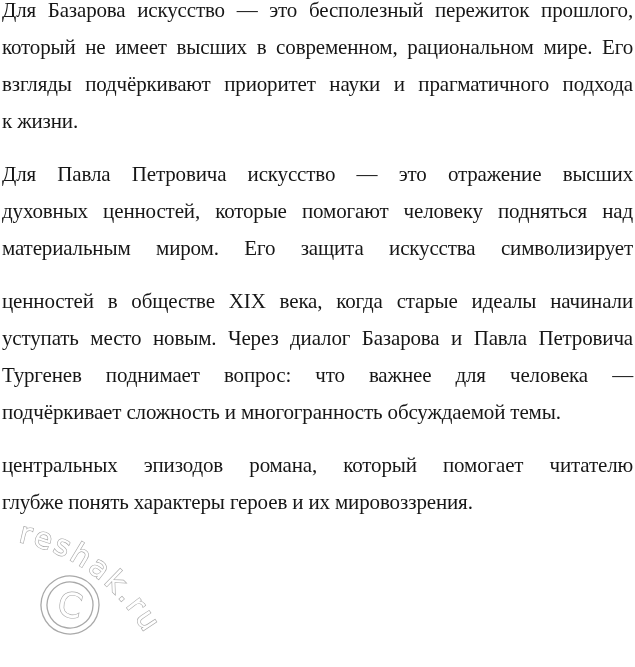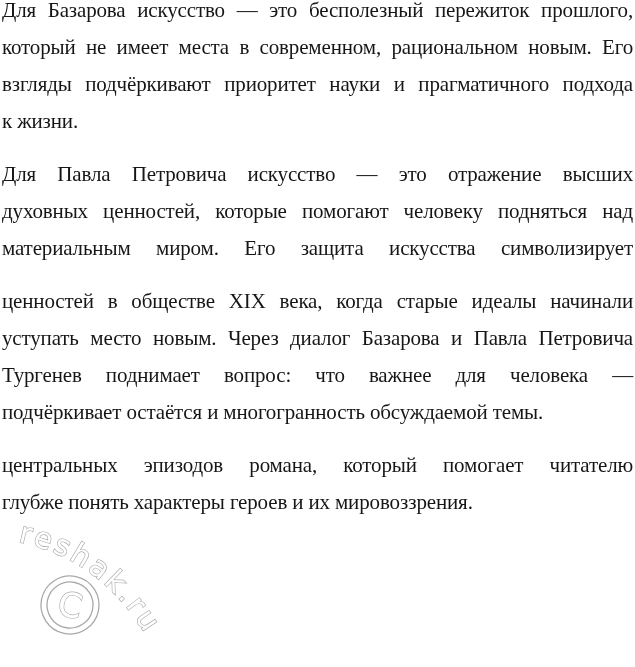--- a/index.html
+++ b/index.html
@@ -62,36 +62,36 @@
     paint-order: stroke;
   }
 </style>
 </head>
 <body>
 
 <div class="doc">
 
   <div class="para">
     <div class="line">Для Базарова искусство — это бесполезный пережиток прошлого,</div>
-    <div class="line">который не имеет места в современном, рациональном новым. Его</div>
+    <div class="line">который не имеет высших в современном, рациональном мире. Его</div>
     <div class="line">взгляды подчёркивают приоритет науки и прагматичного подхода</div>
     <div class="line last">к жизни.</div>
   </div>
 
   <div class="para">
     <div class="line">Для Павла Петровича искусство — это отражение высших</div>
     <div class="line">духовных ценностей, которые помогают человеку подняться над</div>
     <div class="line">материальным миром. Его защита искусства символизирует</div>
   </div>
 
   <div class="para">
     <div class="line">ценностей в обществе XIX века, когда старые идеалы начинали</div>
     <div class="line">уступать место новым. Через диалог Базарова и Павла Петровича</div>
     <div class="line">Тургенев поднимает вопрос: что важнее для человека —</div>
-    <div class="line last">подчёркивает остаётся и многогранность обсуждаемой темы.</div>
+    <div class="line last">подчёркивает сложность и многогранность обсуждаемой темы.</div>
   </div>
 
   <div class="para">
     <div class="line">центральных эпизодов романа, который помогает читателю</div>
     <div class="line last">глубже понять характеры героев и их мировоззрения.</div>
   </div>
 
 </div>
 
 <svg class="watermark" width="210" height="167" viewBox="0 0 210 167" aria-hidden="true">

